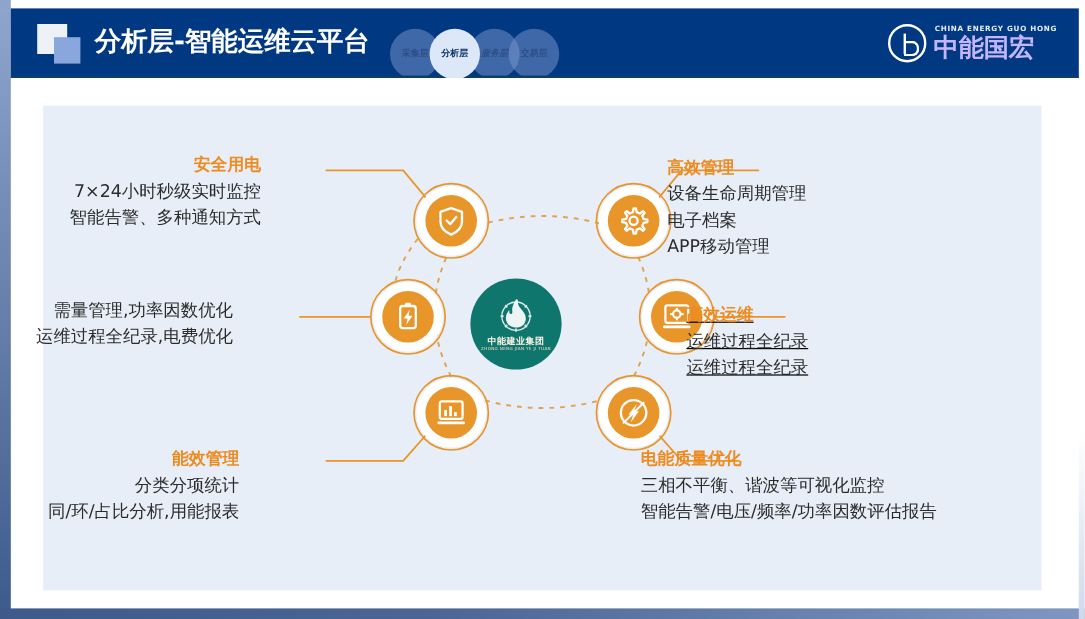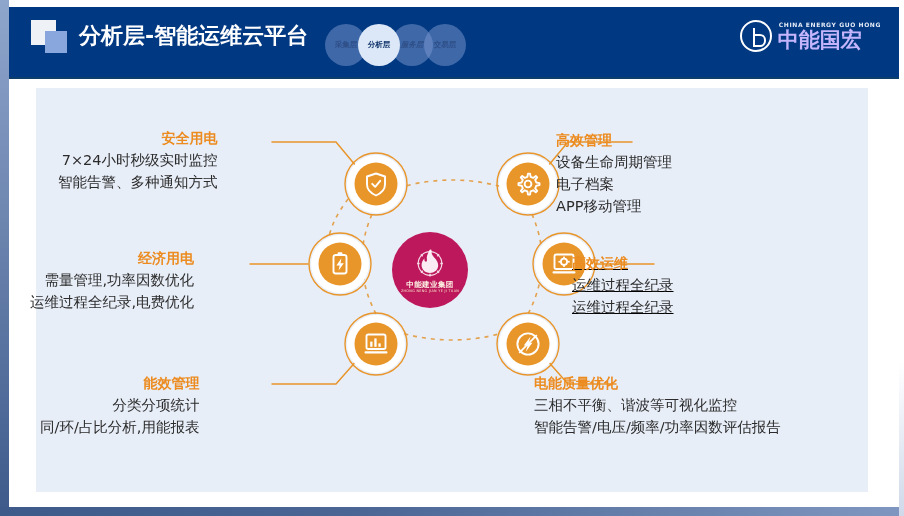--- a/index.html
+++ b/index.html
@@ -33,21 +33,21 @@
   }
   .frame-right {
     right: 0; top: 0; width: 5px; height: 516px;
     background: linear-gradient(to bottom, #ffffff 0%, #ffffff 70%, #cfd9ea 100%);
   }
 
   
   .header {
     position: absolute;
     left: 9px; top: 7px;
-    width: 890px; height: 72px;
+    width: 890px; height: 58px;
     background: #003882;
     overflow: hidden;
   }
   .header::after {
     content: "";
     position: absolute;
     left: 0; bottom: 0; width: 100%; height: 2px;
     background: #0d3e6b;
   }
 
@@ -197,21 +197,21 @@
   .blk-energy    { left: 40px;  top: 373px; }
   .blk-manage    { left: 556px; top: 130px; }
   .blk-ops       { left: 572px; top: 253px; text-decoration: underline; }
   .blk-quality   { left: 534px; top: 373px; }
 
   .center-logo-wrap {
     position: absolute;
     left: 392px; top: 232px;
     width: 76px; height: 76px;
     border-radius: 50%;
-    background: #be185d;
+    background: #0f766e;
     display: flex;
     flex-direction: column;
     align-items: center;
     justify-content: center;
     overflow: hidden;
   }
   .cl-flame {
     position: relative;
     width: 34px; height: 30px;
     margin-top: 2px;
@@ -407,21 +407,20 @@
     <div class="cl-en">ZHONG NENG JIAN YE JI TUAN</div>
   </div>
 
   <div class="block left blk-safe">
     <div class="bt">安全用电</div>
     <div class="bl">7×24小时秒级实时监控</div>
     <div class="bl">智能告警、多种通知方式</div>
   </div>
 
   <div class="block left blk-economic">
-    <div class="bt">经济用电</div>
     <div class="bl">需量管理,功率因数优化</div>
     <div class="bl">运维过程全纪录,电费优化</div>
   </div>
 
   <div class="block left blk-energy">
     <div class="bt">能效管理</div>
     <div class="bl">分类分项统计</div>
     <div class="bl">同/环/占比分析,用能报表</div>
   </div>
 

